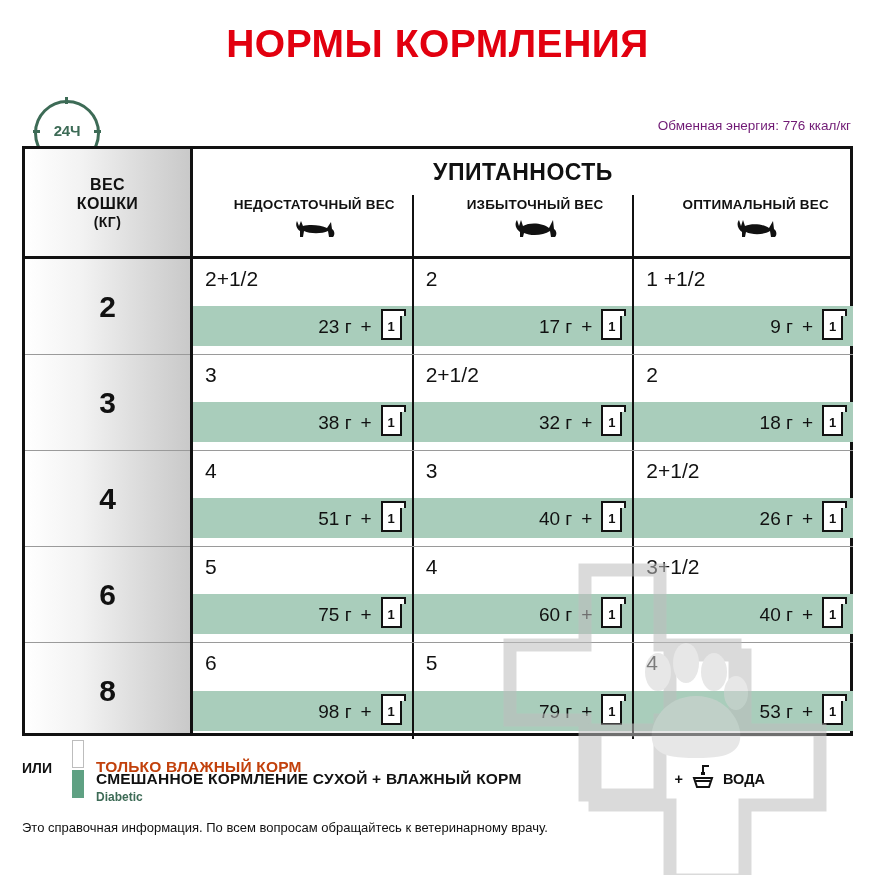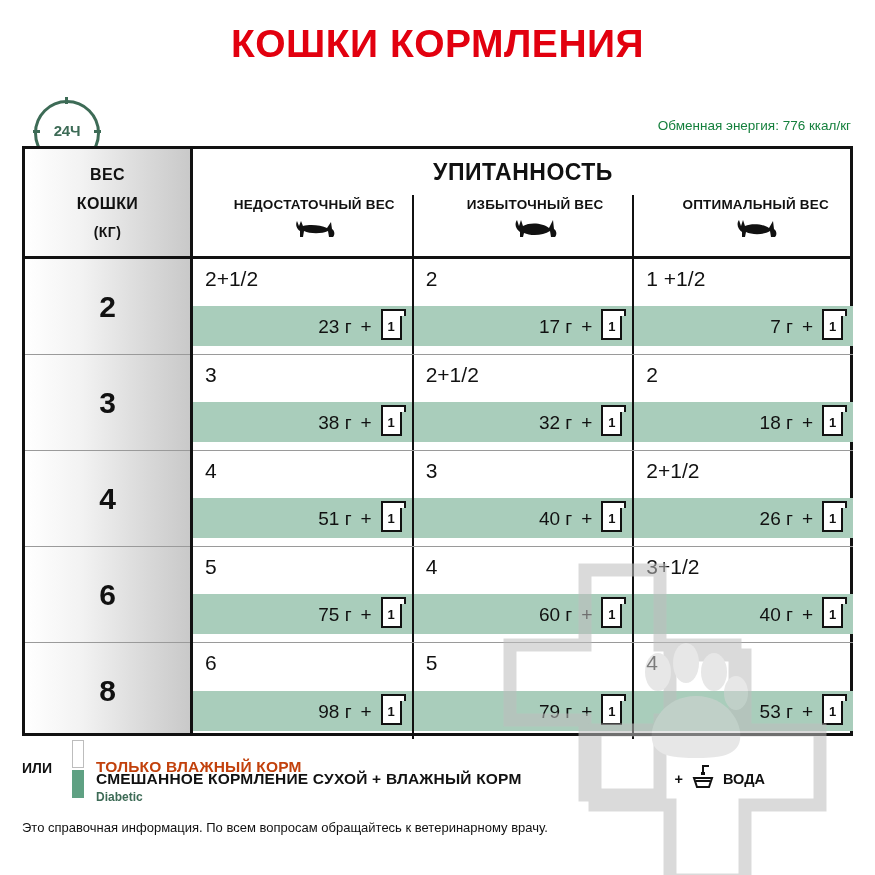--- a/index.html
+++ b/index.html
@@ -55,21 +55,21 @@
     font-weight: bold;
     color: #3d6b56;
     letter-spacing: -0.3px;
   }
 
   
   .energy {
     position: absolute;
     right: 24px; top: 118px;
     font-size: 13.5px;
-    color: #15803d;
+    color: #701a75;
   }
 
   
   .frame {
     position: absolute;
     left: 22px; top: 146px;
     width: 831px; height: 590px;
     border: 3px solid #111111;
     background: #ffffff;
   }
@@ -80,21 +80,21 @@
     left: 0; top: 0;
     width: 168px; height: 100%;
     background: linear-gradient(to right, #ffffff 0%, #f2f2f2 35%, #d8d8d8 75%, #c9c9c9 100%);
     border-right: 3px solid #111111;
   }
   .leftcol-head {
     height: 110px;
     border-bottom: 3px solid #111111;
     display: flex; flex-direction: column;
     align-items: center; justify-content: center;
-    gap: 11px;
+    gap: 1px;
     font-weight: bold; font-size: 16px; color: #111;
     letter-spacing: 0.4px;
   }
   .leftcol-head .sm { font-size: 14px; }
   .wcell {
     height: 96px;
     display: flex; align-items: center; justify-content: center;
     font-size: 30px; font-weight: bold; color: #111;
     border-bottom: 1px solid #9a9a9a;
   }
@@ -234,21 +234,21 @@
     width: 375px; height: 375px;
     pointer-events: none;
     opacity: 0.55;
   }
 </style>
 </head>
 <body>
 
 <div id="root">
 
-  <div class="title">КОШКИ КОРМЛЕНИЯ</div>
+  <div class="title">НОРМЫ КОРМЛЕНИЯ</div>
 
   <div class="badge24">
     <div class="circle"></div>
     <div class="tick" style="left:39px; top:-3px;"></div>
     <div class="tick" style="left:39px; top:62px;"></div>
     <div class="tick" style="left:7px; top:30px; width:7px; height:3px;"></div>
     <div class="tick" style="left:68px; top:30px; width:7px; height:3px;"></div>
     <div class="lbl">24Ч</div>
   </div>
 
@@ -317,21 +317,21 @@
             <div class="wetrow">
               <span>17 г</span>
               <span>+</span>
               <span class="pouch">1</span>
             </div>
           </div>
           <div class="cell">
             <div class="dry">1 +1/2</div>
             <div class="wetband"></div>
             <div class="wetrow">
-              <span>7 г</span>
+              <span>9 г</span>
               <span>+</span>
               <span class="pouch">1</span>
             </div>
           </div>
         </div>
 
         <div class="row">
           <div class="cell">
             <div class="dry">3</div>
             <div class="wetband"></div>

